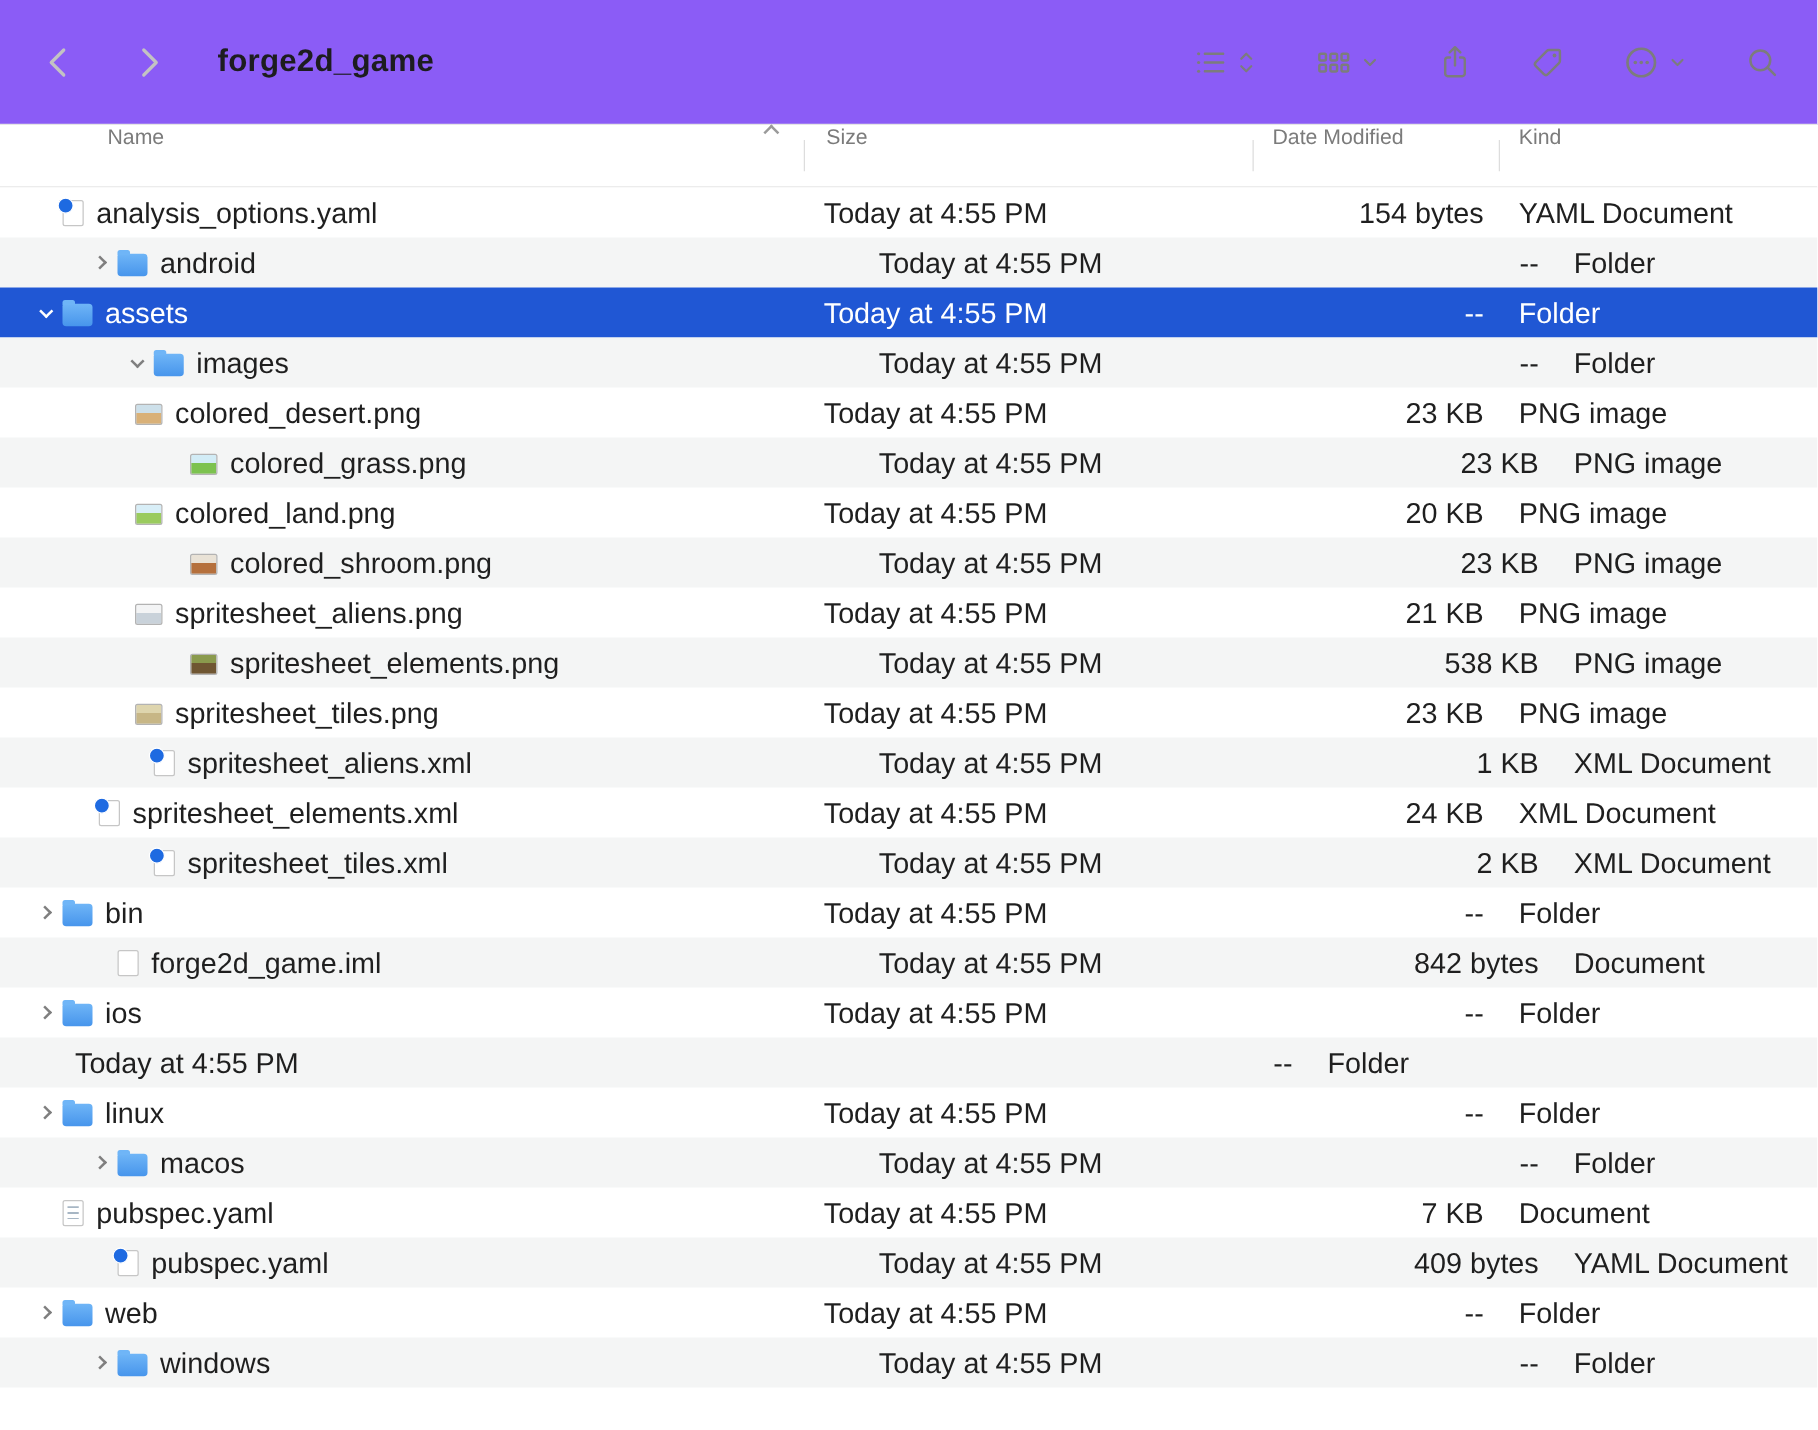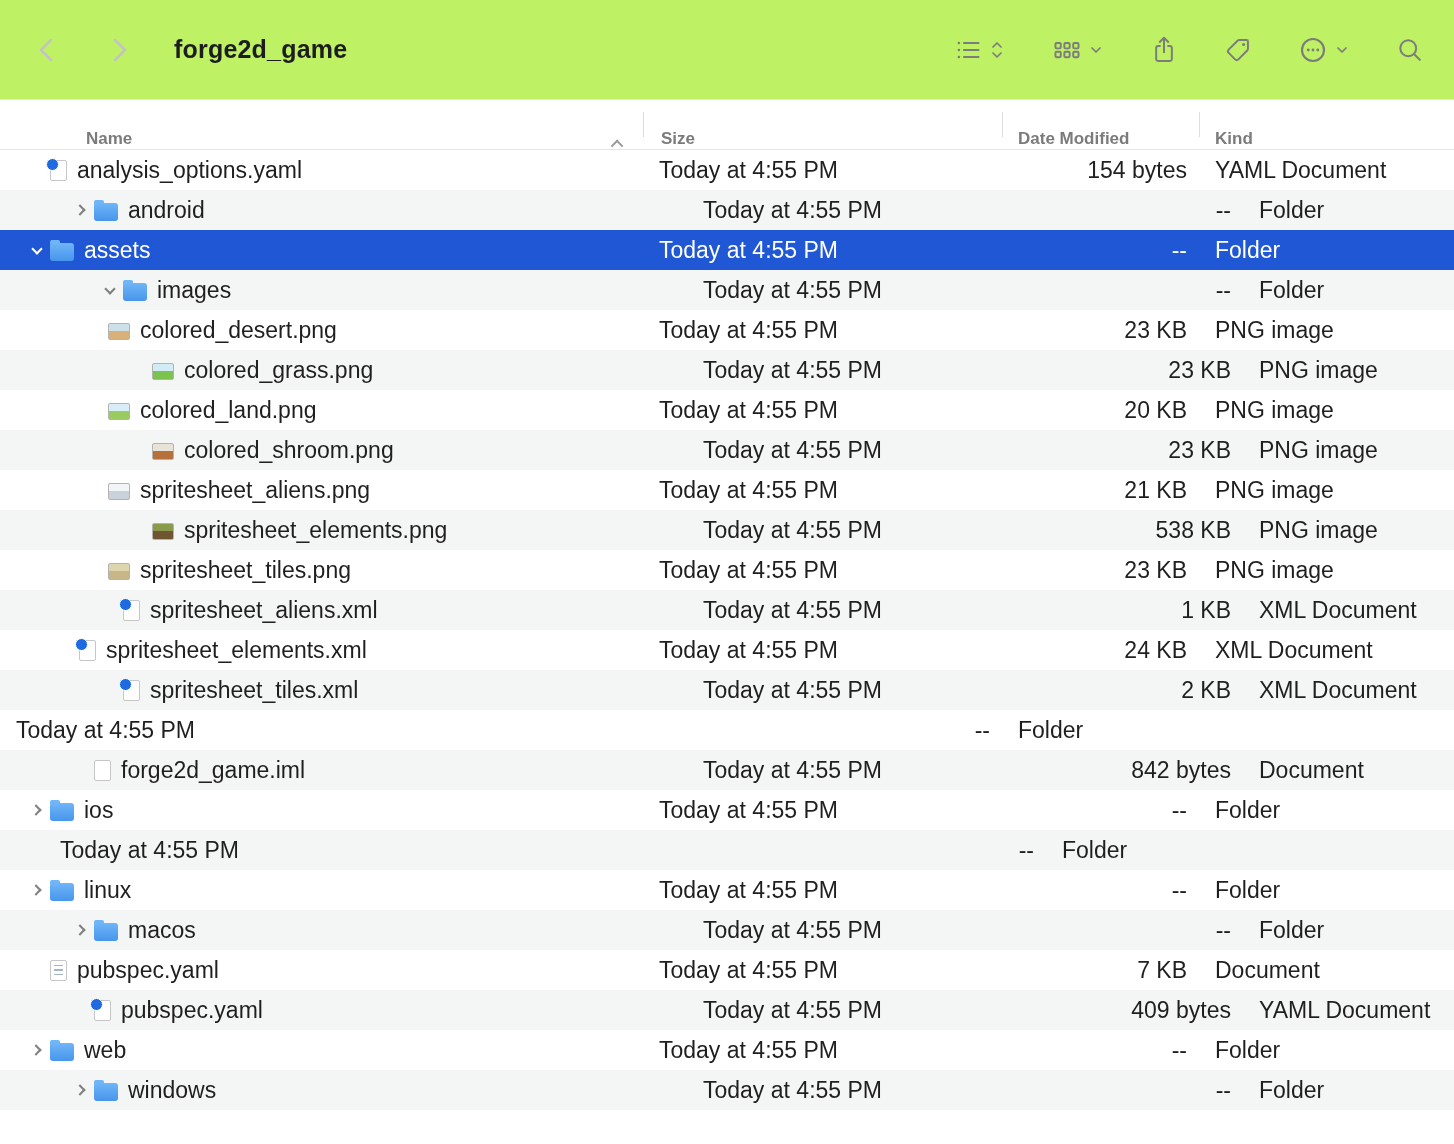--- a/index.html
+++ b/index.html
@@ -9,21 +9,21 @@
     background: #ffffff;
     color: #222;
   }
 
   
   .toolbar {
     height: 100px;
     display: flex;
     align-items: center;
     padding: 0 30px 0 30px;
-    background: #bef264;
+    background: #8b5cf6;
     border-bottom: 1px solid #e6e6e6;
   }
   .nav-btn { width: 34px; height: 40px; display: flex; align-items: center; justify-content: center; }
   .nav-btn svg { stroke: #c3c3c3; }
   .nav-btn + .nav-btn { margin-left: 38px; }
   .win-title { font-size: 25px; font-weight: 700; color: #1d1d1f; margin-left: 38px; letter-spacing: .2px; }
   .tb-right { margin-left: auto; display: flex; align-items: center; gap: 46px; }
   .tb-group { display: flex; align-items: center; gap: 6px; }
   .tb-ic svg { stroke: var(--icon-gray); fill: none; stroke-width: 1.7; stroke-linecap: round; stroke-linejoin: round; }
   .tb-ic { display: flex; align-items: center; justify-content: center; }
@@ -32,21 +32,21 @@
   .col-header {
     height: 50px;
     display: grid;
     grid-template-columns: 643px 359px 197px 1fr;
     align-items: center;
     border-bottom: 1px solid #e6e6e6;
     font-size: 17px;
     color: #7b7b7b;
     background: #fff;
   }
-  .col-cell { position: relative; height: 100%; display: flex; align-items: flex-end; font-weight: bold; }
+  .col-cell { position: relative; height: 100%; display: flex; align-items: flex-start; }
   .col-cell.c-name { padding-left: 86px; }
   .col-cell.c-date, .col-cell.c-kind { padding-left: 16px; }
   .col-cell.c-size { padding-left: 18px; }
   .col-cell.c-date::before, .col-cell.c-size::before, .col-cell.c-kind::before {
     content: ""; position: absolute; left: 0; top: 12px; bottom: 12px; width: 1px; background: #dddddd;
   }
   .sort-chev {
     margin-left: auto; margin-right: 20px;
     width: 9px; height: 9px; border-left: 2px solid #9a9a9a; border-top: 2px solid #9a9a9a;
     transform: rotate(45deg) translateY(2px);
@@ -372,20 +372,28 @@
         <span class="indent" style="width: 29px;"></span>
         <span class="disc"></span>
         <span class="icon codedoc"></span>
         <span class="label">spritesheet_tiles.xml</span>
       </div>
       <div class="cell date">Today at 4:55 PM</div>
       <div class="cell size">2 KB</div>
       <div class="cell kind">XML Document</div>
     </div>
     <div class="row">
+      <div class="cell name-cell">
+        <span class="indent" style="width: 0px;"></span>
+        <span class="disc">
+          <span class="chev right"></span>
+        </span>
+        <span class="icon folder"></span>
+        <span class="label">bin</span>
+      </div>
       <div class="cell date">Today at 4:55 PM</div>
       <div class="cell size">--</div>
       <div class="cell kind">Folder</div>
     </div>
     <div class="row stripe">
       <div class="cell name-cell">
         <span class="indent" style="width: 0px;"></span>
         <span class="disc"></span>
         <span class="icon doc"></span>
         <span class="label">forge2d_game.iml</span>

